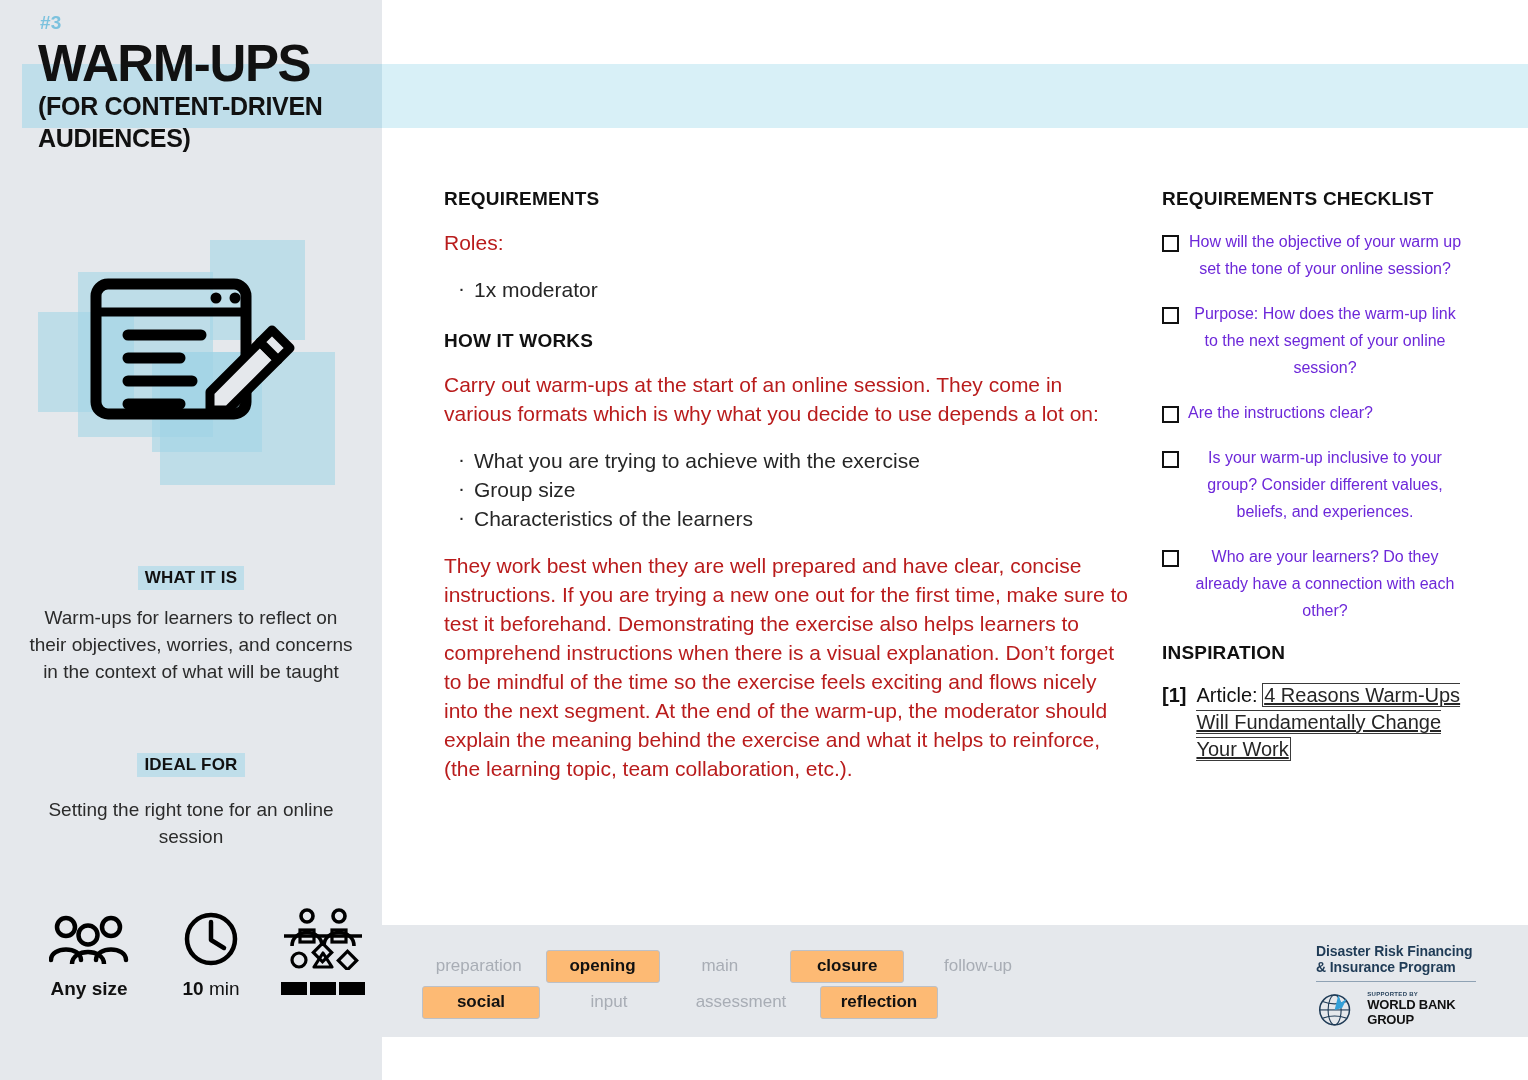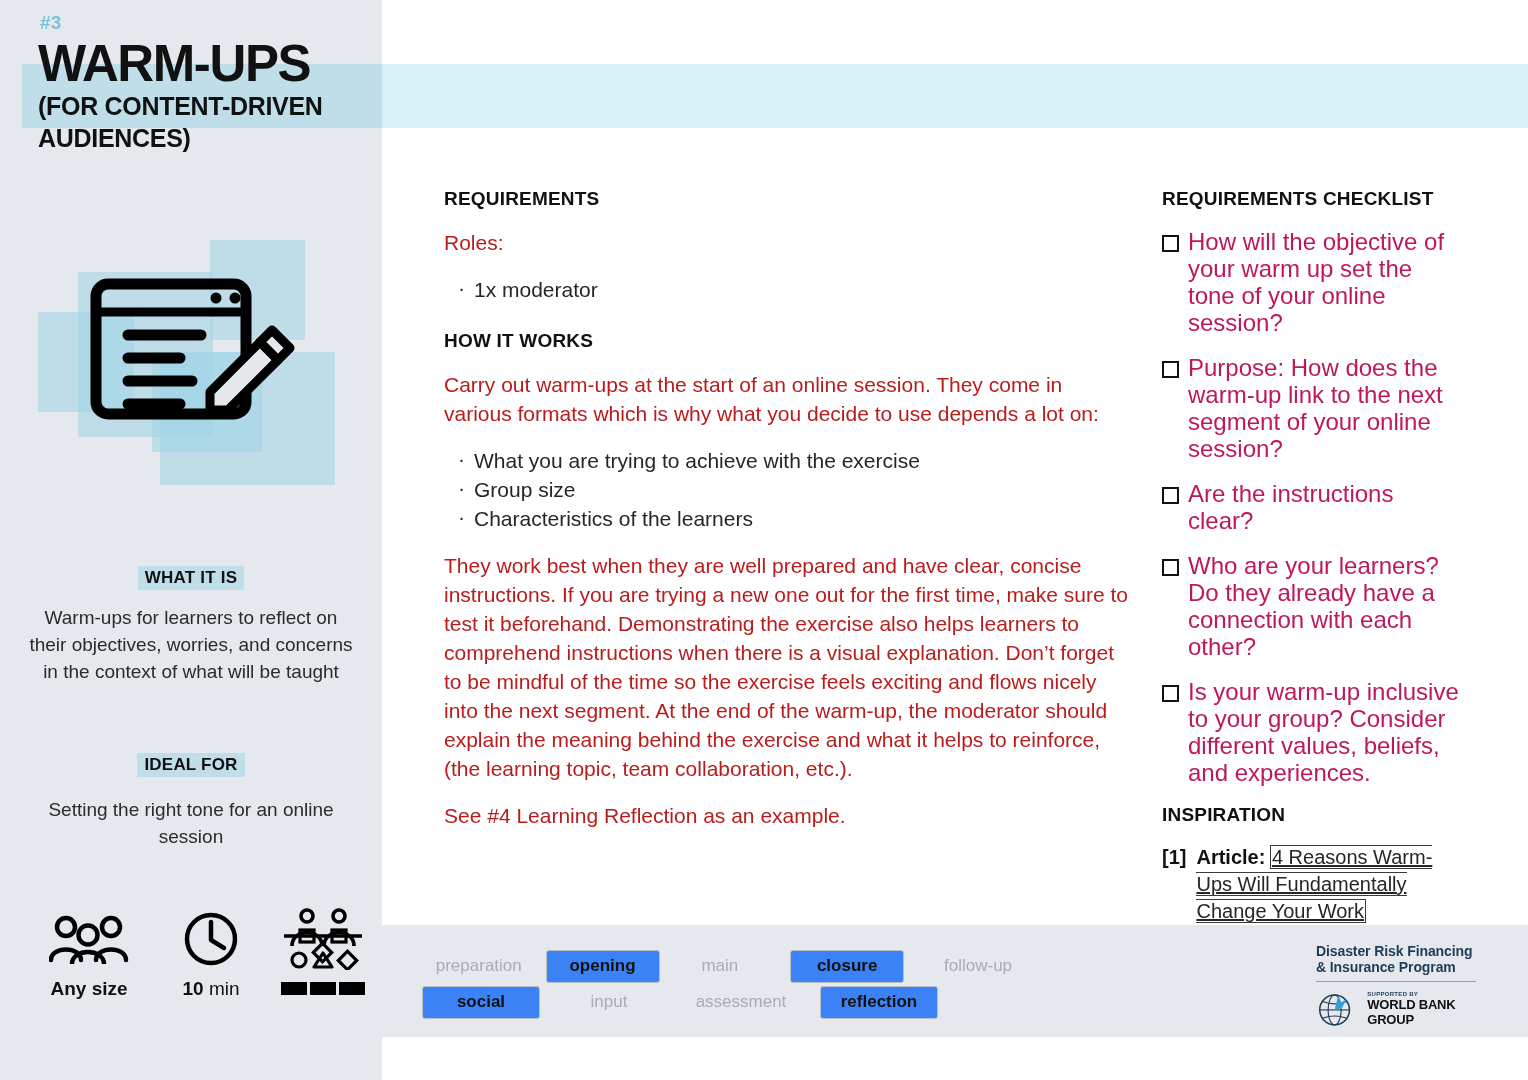--- a/index.html
+++ b/index.html
@@ -93,45 +93,45 @@
     content:"\00b7";position:absolute;left:14px;top:-2px;font-size:21px;
   }
   .gap{height:8px;}
 
   
   .chk{display:flex;margin-bottom:18px;}
   .chk-box{
     flex:0 0 auto;width:17px;height:17px;border:2.5px solid #111;
     margin:7px 9px 0 0;box-sizing:border-box;
   }
-  .chk-txt{font-size:24px;line-height:27px;color:#be185d;}
+  .chk-txt{font-size:16px;line-height:27px;color:#6d28d9;text-align:center;}
   .insp-h{margin-top:34px;}
   .insp{display:flex;font-size:20px;line-height:27px;color:#262626;}
   .insp-n{flex:0 0 auto;margin-right:10px;font-weight:bold;color:#111;}
-  .insp-b{font-weight:bold;color:#111;text-align:center;}
+  .insp-b{font-weight:normal;color:#111;text-align:center;}
   .lnk{
     text-decoration:underline;color:#262626;
     box-shadow:0 0 0 1px #3a3a3a;
     padding:0 1px;
   }
 
   
   .footer{
     position:absolute;left:382px;top:925px;width:1146px;height:112px;
     background:#e5e8ec;
   }
   .tags{position:absolute;left:34px;top:26px;width:620px;}
   .tag-row{display:flex;align-items:center;height:30px;margin-bottom:6px;}
   .tag{
     font-size:17px;text-align:center;box-sizing:border-box;
     padding:5px 0 6px 0;
   }
   .tag.off{color:#a8adb5;}
   .tag.on{
-    color:#111;font-weight:bold;background:#3b82f6;
+    color:#111;font-weight:bold;background:#fdba74;
     border:1px solid #bcc0c7;border-radius:3px;
   }
 
   .logos{position:absolute;right:32px;top:18px;width:180px;}
   .logo-title{
     font-size:14px;line-height:16px;font-weight:bold;color:#1f3b56;
     letter-spacing:-.1px;
   }
   .logo-rule{height:1px;background:#8fa2b4;margin:6px 0 7px 0;width:160px;}
   .wb{display:flex;align-items:center;}
@@ -239,45 +239,44 @@
     </ul>
     <div class="gap"></div>
     <h3 class="sec">HOW IT WORKS</h3>
     <p>Carry out warm-ups at the start of an online session. They come in various formats which is why what you decide to use depends a lot on:</p>
     <ul>
       <li>What you are trying to achieve with the exercise</li>
       <li>Group size</li>
       <li>Characteristics of the learners</li>
     </ul>
     <p>They work best when they are well prepared and have clear, concise instructions. If you are trying a new one out for the first time, make sure to test it beforehand. Demonstrating the exercise also helps learners to comprehend instructions when there is a visual explanation. Don’t forget to be mindful of the time so the exercise feels exciting and flows nicely into the next segment. At the end of the warm-up, the moderator should explain the meaning behind the exercise and what it helps to reinforce, (the learning topic, team collaboration, etc.).</p>
-    <p>See #4 Learning Reflection as an example.</p>
   </div>
 
   <div class="col-right">
     <h3 class="sec">REQUIREMENTS CHECKLIST</h3>
 
     <div class="chk">
       <div class="chk-box"></div>
       <div class="chk-txt">How will the objective of your warm up set the tone of your online session?</div>
     </div>
     <div class="chk">
       <div class="chk-box"></div>
       <div class="chk-txt">Purpose: How does the warm-up link to the next segment of your online session?</div>
     </div>
     <div class="chk">
       <div class="chk-box"></div>
       <div class="chk-txt">Are the instructions clear?</div>
     </div>
     <div class="chk">
       <div class="chk-box"></div>
+      <div class="chk-txt">Is your warm-up inclusive to your group? Consider different values, beliefs, and experiences.</div>
+    </div>
+    <div class="chk">
+      <div class="chk-box"></div>
       <div class="chk-txt">Who are your learners? Do they already have a connection with each other?</div>
-    </div>
-    <div class="chk">
-      <div class="chk-box"></div>
-      <div class="chk-txt">Is your warm-up inclusive to your group? Consider different values, beliefs, and experiences.</div>
     </div>
 
     <h3 class="sec insp-h">INSPIRATION</h3>
     <div class="insp">
       <span class="insp-n">[1]</span>
       <span><span class="insp-b">Article:</span>
         <span class="lnk">4 Reasons Warm-Ups Will Fundamentally Change Your Work</span></span>
     </div>
   </div>
 

